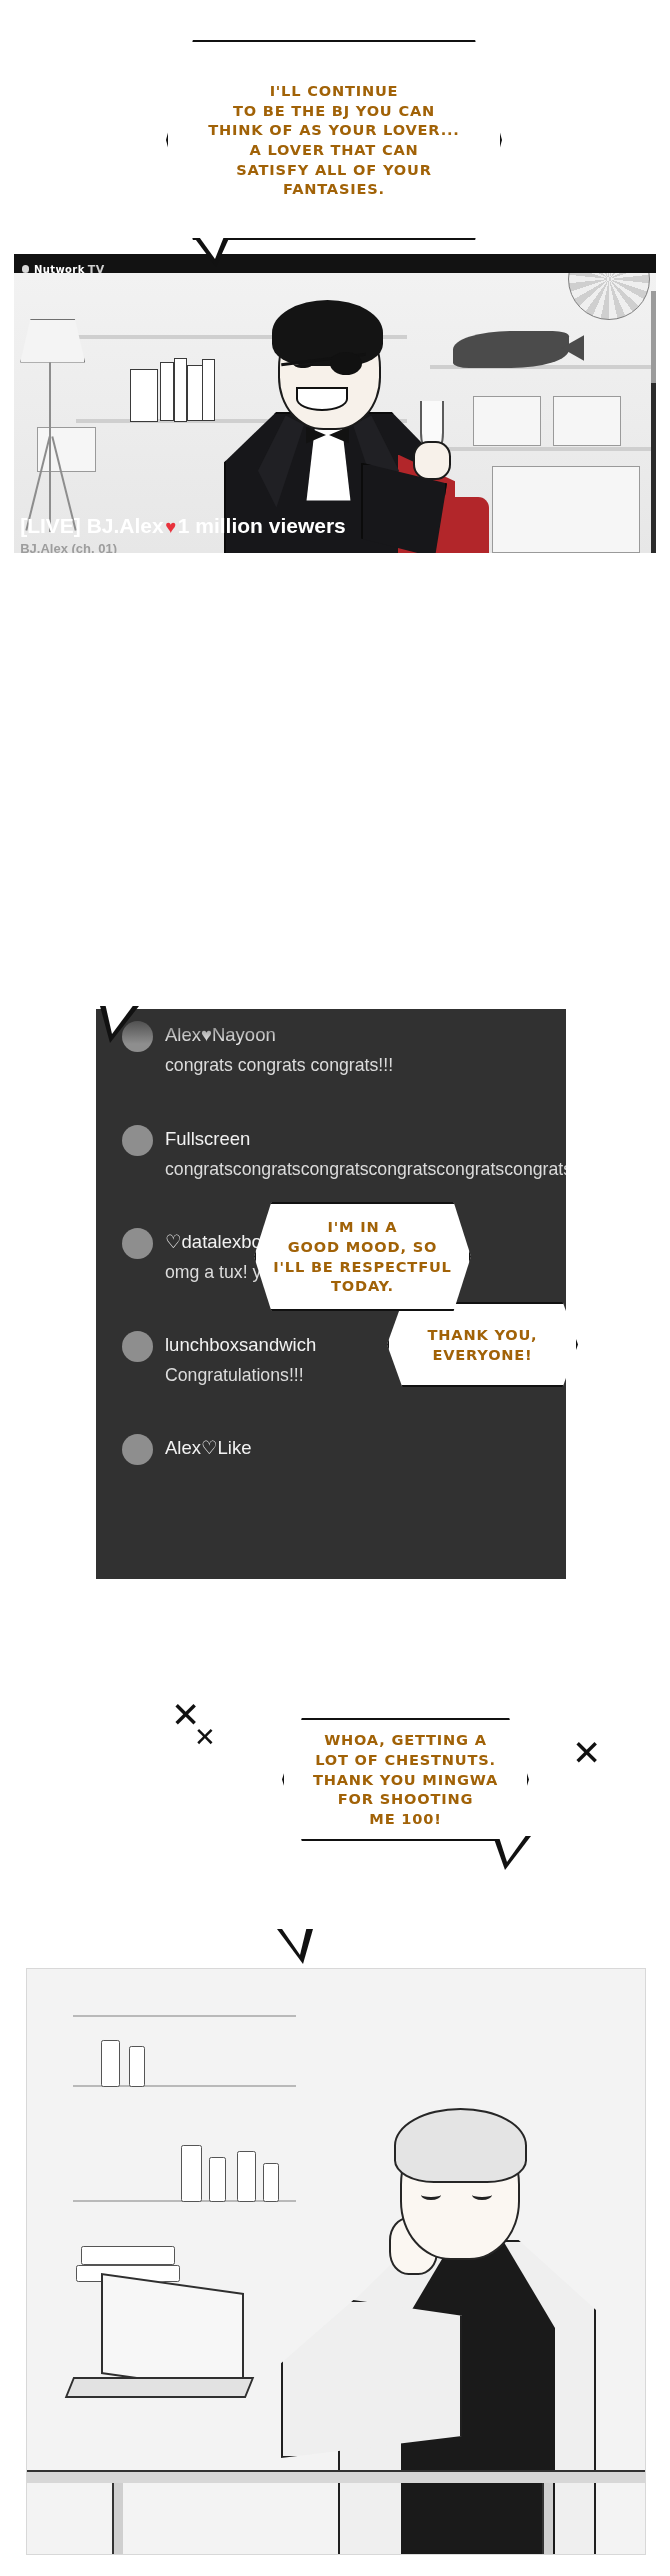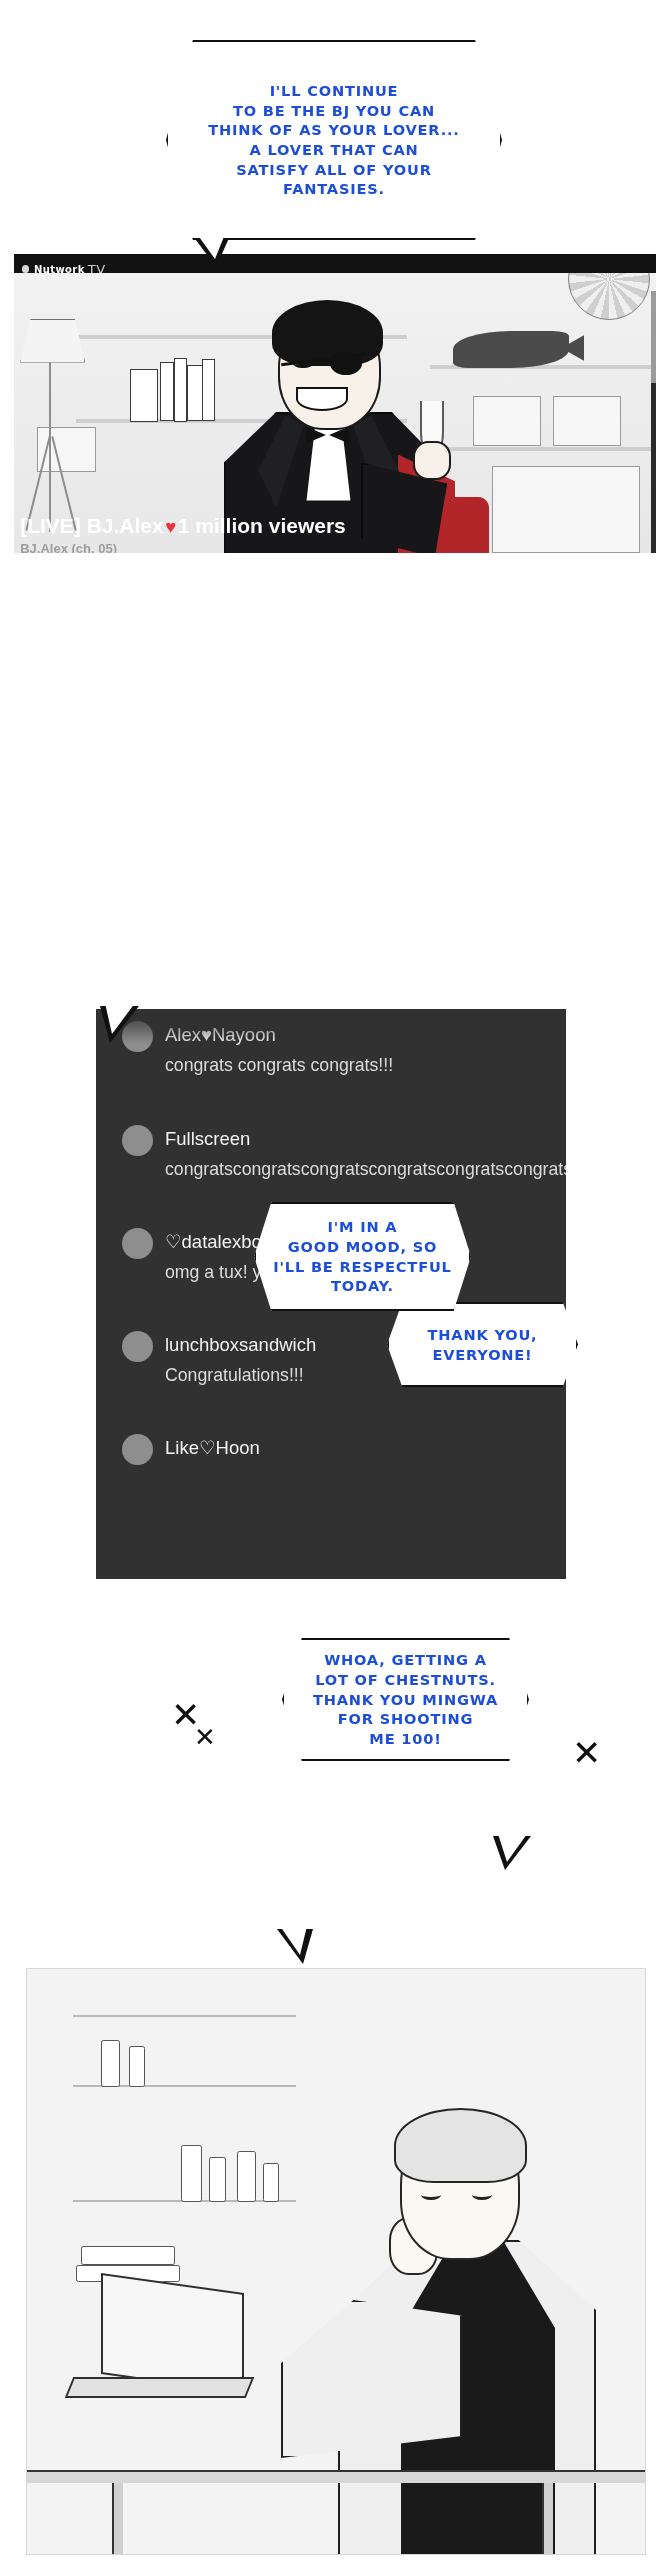--- a/index.html
+++ b/index.html
@@ -18,21 +18,21 @@
 
   
   .bubble{
     position:absolute;
     background:#ffffff;
     border:2.3px solid #111;
     text-align:center;
     font-family:"DejaVu Sans", sans-serif;
     font-weight:700;
     letter-spacing:0.8px;
-    color:#1d4ed8;
+    color:#a16207;
     line-height:1.35;
     box-sizing:border-box;
     display:flex;
     align-items:center;
     justify-content:center;
     padding:9.2px 10.8px;
     clip-path:polygon(8% 0%, 92% 0%, 100% 50%, 92% 100%, 8% 100%, 0% 50%);
     z-index:20;
   }
   .bubble span{display:block;}
@@ -59,21 +59,21 @@
     padding-left:7.7px;
     box-sizing:border-box;
     color:#fff;font-size:10px;font-weight:700;
     letter-spacing:0.4px;
   }
   .player-topbar .logo-dot{
     display:inline-block;width:7.7px;height:7.7px;border-radius:50%;
     background:#d8d8d8;margin-right:4.6px;
   }
   .player-topbar .small{
-    font-weight:400;font-size:13px;color:#cfcfcf;margin-left:3.1px;
+    font-weight:700;font-size:11px;color:#cfcfcf;margin-left:3.1px;
   }
   .stage{
     position:absolute;top:18.5px;left:0;right:0;bottom:0;
     background:linear-gradient(#f2f2f2,#e7e7e7);
     overflow:hidden;
   }
 
   
   .shelf{position:absolute;background:#cfcfcf;}
   .book{position:absolute;background:#fff;border:1.5px solid #3a3a3a;}
@@ -361,21 +361,21 @@
           <i></i>
         </div>
     </div>
 
 
     <div class="player-title">
       <span>[LIVE] BJ.Alex</span>
       <span class="heart">♥</span>
       <span>1 million viewers</span>
     </div>
-    <div class="player-sub">BJ.Alex (ch. 05)</div>
+    <div class="player-sub">BJ.Alex (ch. 01)</div>
   </div>
 
   <div class="tail" style="left:100px;top:1006px;border-left:10.8px solid transparent;border-right:29px solid transparent;border-top:37px solid #111;"></div>
   <div class="tail" style="left:105px;top:1003px;border-left:7.7px solid transparent;border-right:23px solid transparent;border-top:31px solid #fff;z-index:21;"></div>
 
   <div class="chat">
     <div class="chat-fade"></div>
     <div class="chat-fade-b"></div>
 
     <div class="chat-row" style="top:12.3px;">
@@ -397,42 +397,42 @@
     </div>
 
     <div class="chat-row" style="top:322px;">
       <div class="chat-av"></div>
       <div class="chat-name">lunchboxsandwich</div>
       <div class="chat-msg">Congratulations!!!</div>
     </div>
 
     <div class="chat-row" style="top:425px;">
       <div class="chat-av"></div>
-      <div class="chat-name">Like♡Hoon</div>
+      <div class="chat-name">Alex♡Like</div>
       <div class="chat-msg"></div>
     </div>
   </div>
 
   <div class="bubble" style="left:387px;top:1302px;width:191px;height:85px;font-size:14.6px;">
     <span style="white-space:pre-line;">THANK YOU,
 EVERYONE!</span>
   </div>
 
   <div class="bubble" style="left:254px;top:1202px;width:217px;height:109px;font-size:14.6px;">
     <span style="white-space:pre-line;">I'M IN A
 GOOD MOOD, SO
 I'LL BE RESPECTFUL
 TODAY.</span>
   </div>
 
   <div class="sparkle" style="left:171px;top:1695px;">✕</div>
   <div class="sparkle" style="left:194px;top:1722px;font-size:26px;">✕</div>
   <div class="sparkle" style="left:572px;top:1733px;">✕</div>
 
-  <div class="bubble" style="left:282px;top:1638px;width:247px;height:123px;font-size:14.6px;">
+  <div class="bubble" style="left:282px;top:1718px;width:247px;height:123px;font-size:14.6px;">
     <span style="white-space:pre-line;">WHOA, GETTING A
 LOT OF CHESTNUTS.
 THANK YOU MINGWA
 FOR SHOOTING
 ME 100!</span>
   </div>
   <div class="tail" style="left:493px;top:1836px;border-left:12.3px solid transparent;border-right:26px solid transparent;border-top:34px solid #111;"></div>
   <div class="tail" style="left:498px;top:1834px;border-left:9.2px solid transparent;border-right:20px solid transparent;border-top:28px solid #fff;z-index:21;"></div>
 
   <div class="tail" style="left:277px;top:1929px;border-left:26px solid transparent;border-right:10.8px solid transparent;border-top:35px solid #111;"></div>

